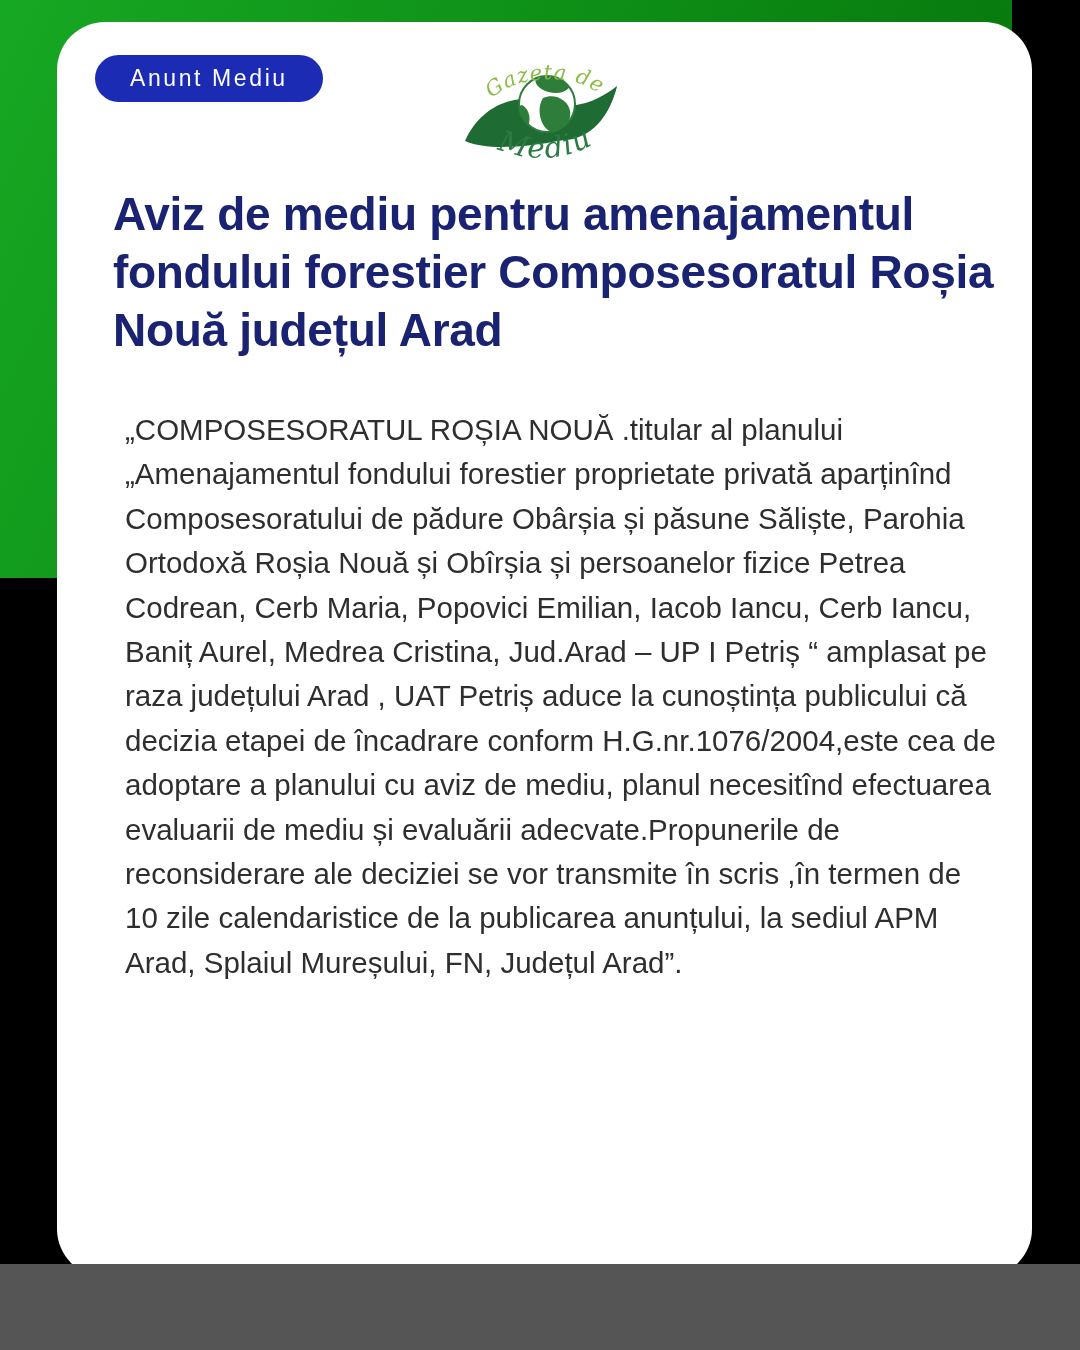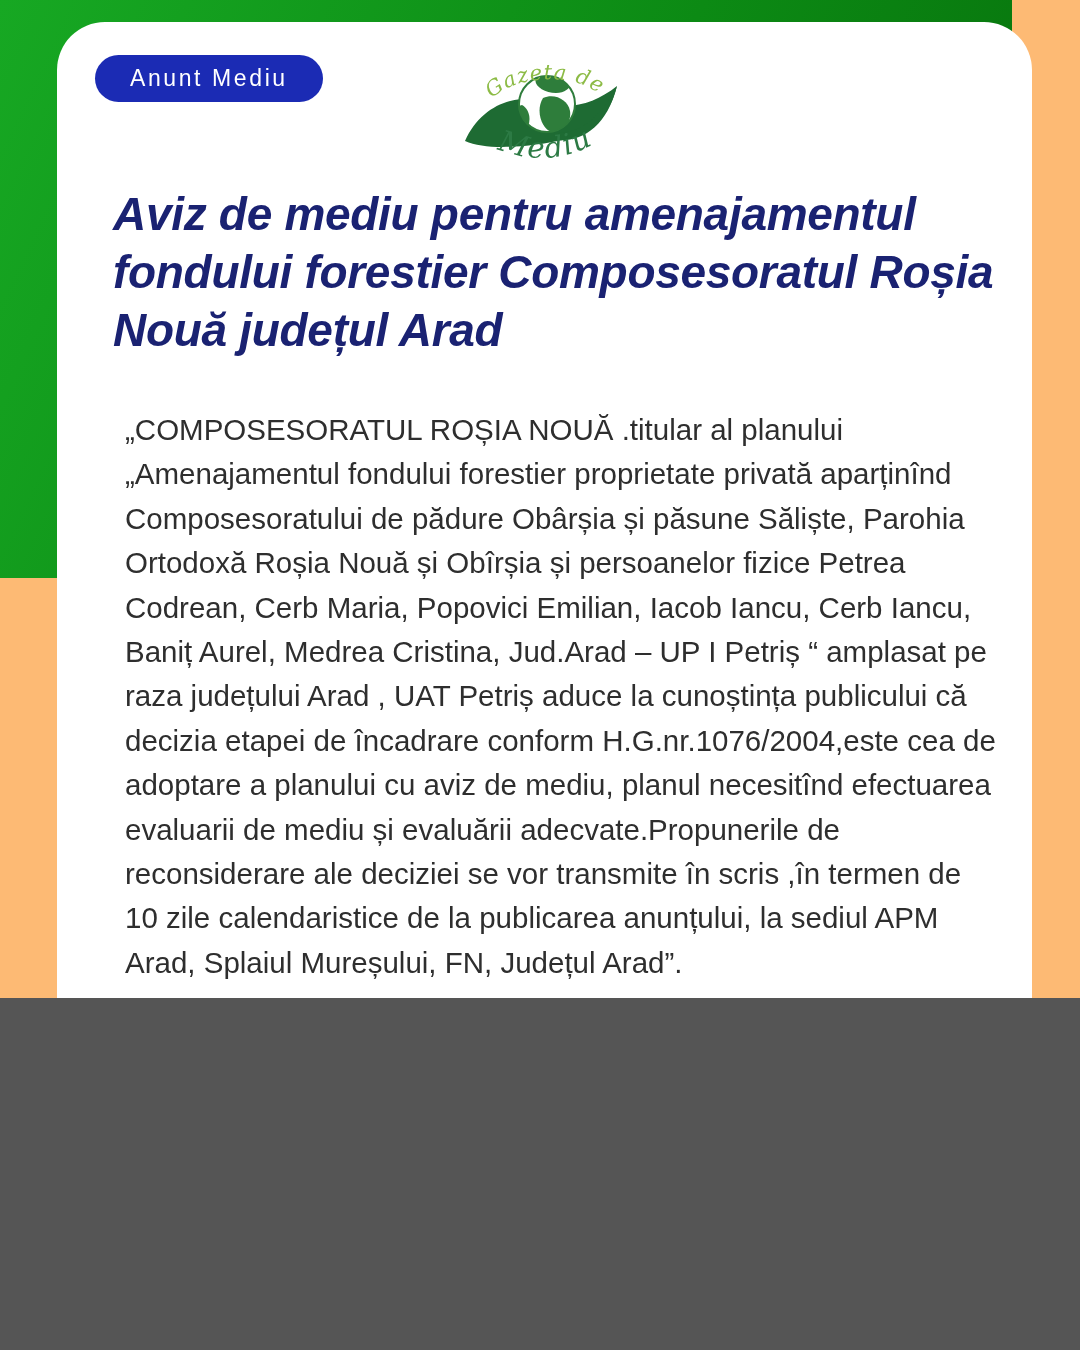--- a/index.html
+++ b/index.html
@@ -1,20 +1,20 @@
 <!DOCTYPE html>
 <html><head>
 <meta charset="utf-8">
 <style>
   html,body{margin:0;padding:0;background:#555;}
   .canvas{
     position:relative;
-    width:1080px;height:998px;
+    width:1080px;height:1264px;
     overflow:hidden;
-    background:#fdba74;
+    background:#000000;
     font-family:"Liberation Sans", sans-serif;
   }
   .bg-accent{
     position:absolute;left:0;top:0;
     width:1012px;height:578px;
     background:linear-gradient(115deg,#17A823 0%,#0C8A14 55%,#066E0B 100%);
   }
   .card{
     position:absolute;left:57px;top:22px;
     width:975px;height:1255px;
@@ -45,21 +45,20 @@
   }
   .title{
     position:absolute;left:56px;top:164px;
     width:890px;
     margin:0;
     color:#1A2272;
     font-size:46px;
     line-height:1.26;
     font-weight:700;
     letter-spacing:-0.3px;
-    font-style:italic;
   }
   .body-text{
     position:absolute;left:56px;top:374px;
     width:874px;
     margin:12px;
     color:#2E2E2E;
     font-size:29.5px;
     line-height:1.505;
     font-weight:400;
   }

